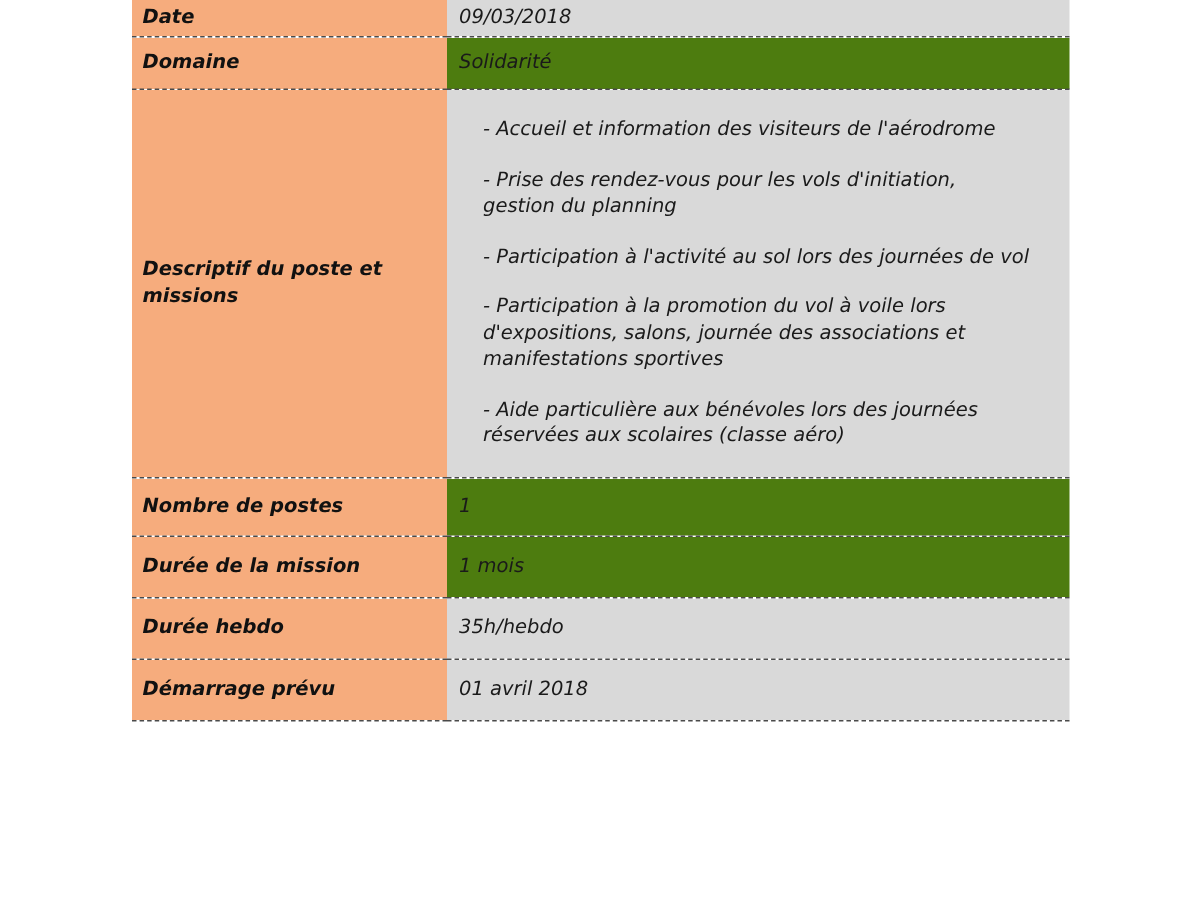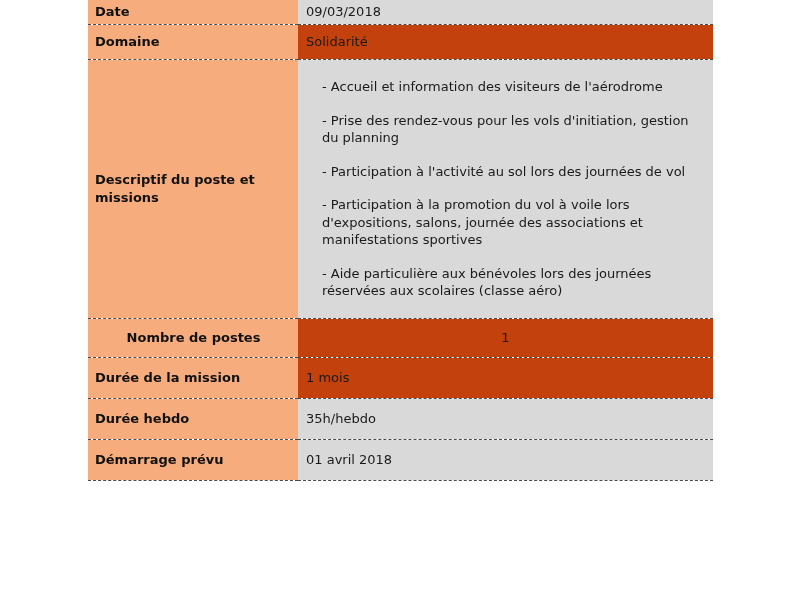--- a/index.html
+++ b/index.html
@@ -9,21 +9,21 @@
     --text:#1a1a1a;
   }
   html,body{
     margin:0;padding:0;
     width:800px;height:600px;
     overflow:hidden;
     background:#ffffff;
     font-family:"DejaVu Sans","Liberation Sans",sans-serif;
     color:var(--text);
   }
-  .sheet{position:relative;width:773px;height:600px;}
+  .sheet{position:relative;width:773px;height:600px;font-style:italic;}
   table.job-table{
     position:absolute;left:88px;top:0;
     width:625px;
     border-collapse:collapse;
     table-layout:fixed;
   }
   col.c-label{width:210px;}
   col.c-value{width:415px;}
   tr.job-row{border-bottom:1px dashed var(--dash);}
   td{
@@ -32,30 +32,30 @@
     line-height:1.35;
     overflow:hidden;
   }
   td.label-cell{
     background:var(--orange);
     font-weight:bold;
     padding:2px 6px 2px 7px;
     color:#111;
   }
   td.value-cell{
-    background:#c2410c;
+    background:#4d7c0f;
     padding:2px 8px 2px 8px;
   }
   td.value-cell.shaded{background:var(--gray);}
   .mission-item{margin:16px;padding:0;}
   
   tr:nth-child(1) td{height:20px;}
   tr:nth-child(2) td{height:30px;margin-top:16px;}
   tr:nth-child(3) td{height:239px;}
-  tr:nth-child(4) td{height:34px;text-align:center;}
+  tr:nth-child(4) td{height:34px;}
   tr:nth-child(5) td{height:36px;}
   tr:nth-child(6) td{height:36px;}
   tr:nth-child(7) td{height:36px;}
   tr:nth-child(8) td{height:116px;}
   tr:nth-child(9) td{height:36px;}
   tr:nth-child(10) td{height:20px;}
 </style>
 </head>
 <body>
 

